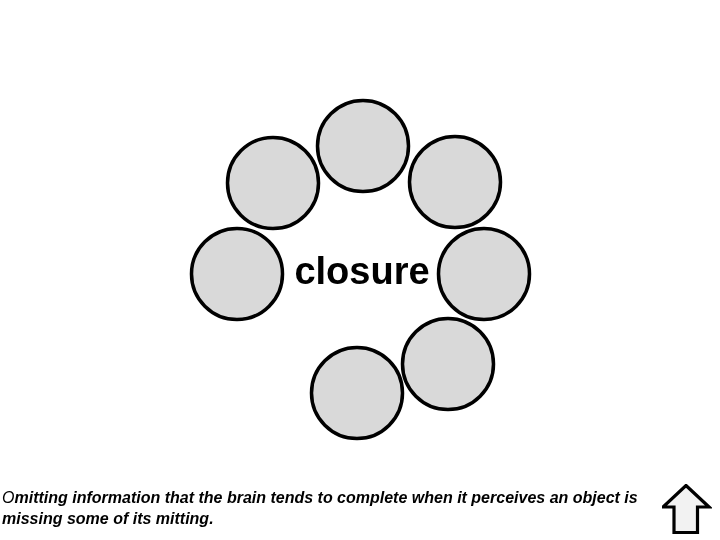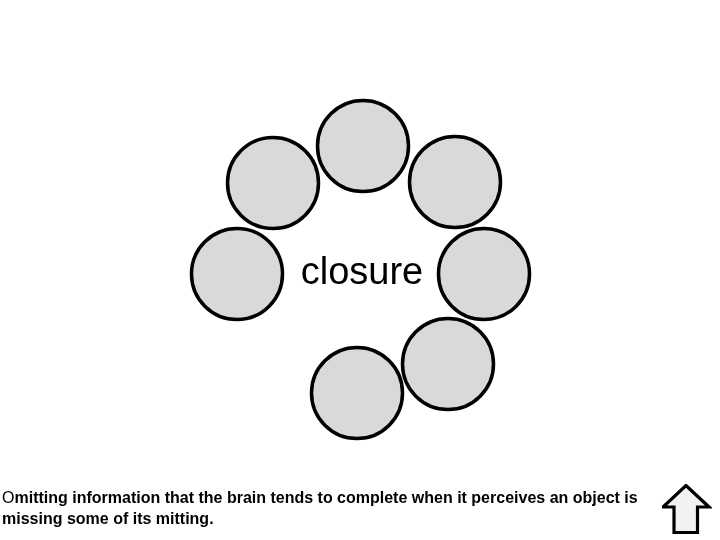--- a/index.html
+++ b/index.html
@@ -20,33 +20,34 @@
   .figure-label {
     position: absolute;
     left: 252px;
     top: 247px;
     width: 220px;
     height: 48px;
     display: flex;
     align-items: center;
     justify-content: center;
     font-size: 38px;
-    font-weight: 400;
+    font-weight: 700;
     letter-spacing: 0px;
     white-space: nowrap;
   }
   .caption {
     position: absolute;
     left: 2px;
     top: 487px;
     width: 660px;
     font-size: 16px;
     font-weight: 700;
     line-height: 21px;
     white-space: nowrap;
+    font-style: italic;
   }
   .caption .lead {
     font-weight: 400;
   }
   .home-arrow {
     position: absolute;
     left: 662px;
     top: 484px;
     width: 50px;
     height: 50px;

